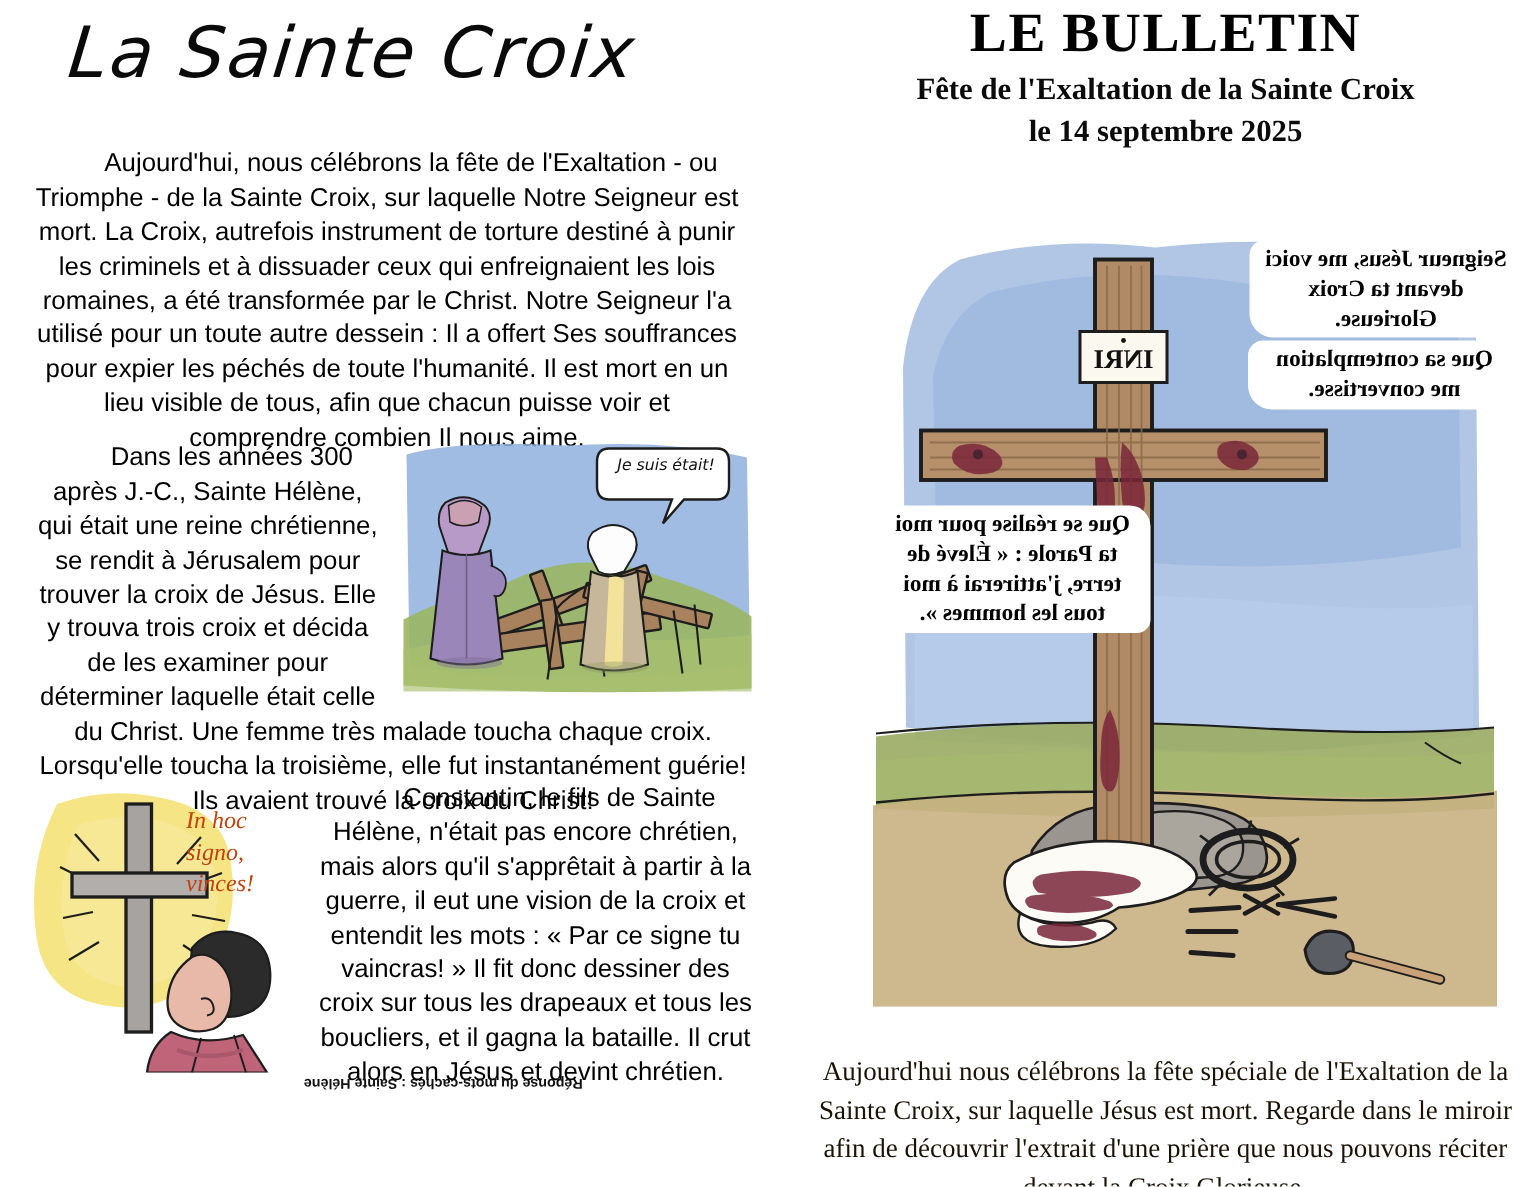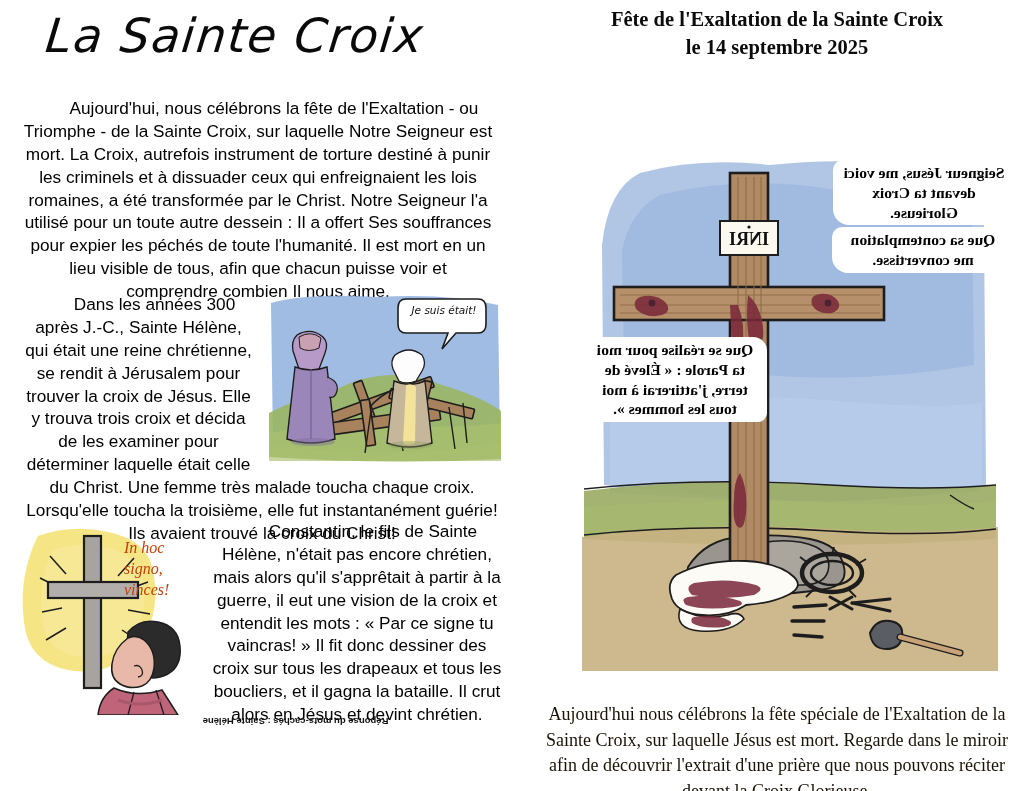--- a/index.html
+++ b/index.html
@@ -235,20 +235,21 @@
       <div class="body-text indent">Constantin, le fils de Sainte Hélène, n'était pas encore chrétien, mais alors qu'il s'apprêtait à partir à la guerre, il eut une vision de la croix et entendit les mots : « Par ce signe tu vaincras! » Il fit donc dessiner des croix sur tous les drapeaux et tous les boucliers, et il gagna la bataille. Il crut alors en Jésus et devint chrétien.</div>
     </div>
 
     <div class="answer-line">Réponse du mots-cachés : Sainte Hélène</div>
     <div class="website">www.thekidsbulletin.com</div>
   </div>
 
   <div class="right-page">
 
     <div class="masthead">
+      <div class="mast1">LE BULLETIN</div>
       <div class="mast-sub1">Fête de l'Exaltation de la Sainte Croix</div>
       <div class="mast-sub2">le 14 septembre 2025</div>
     </div>
 
     <div class="cross-illus">
       <svg width="420" height="520" viewBox="0 0 420 520">
         <defs>
           <clipPath id="cclip">
               <rect x="0" y="0" width="420" height="520"></rect>
             </clipPath>

